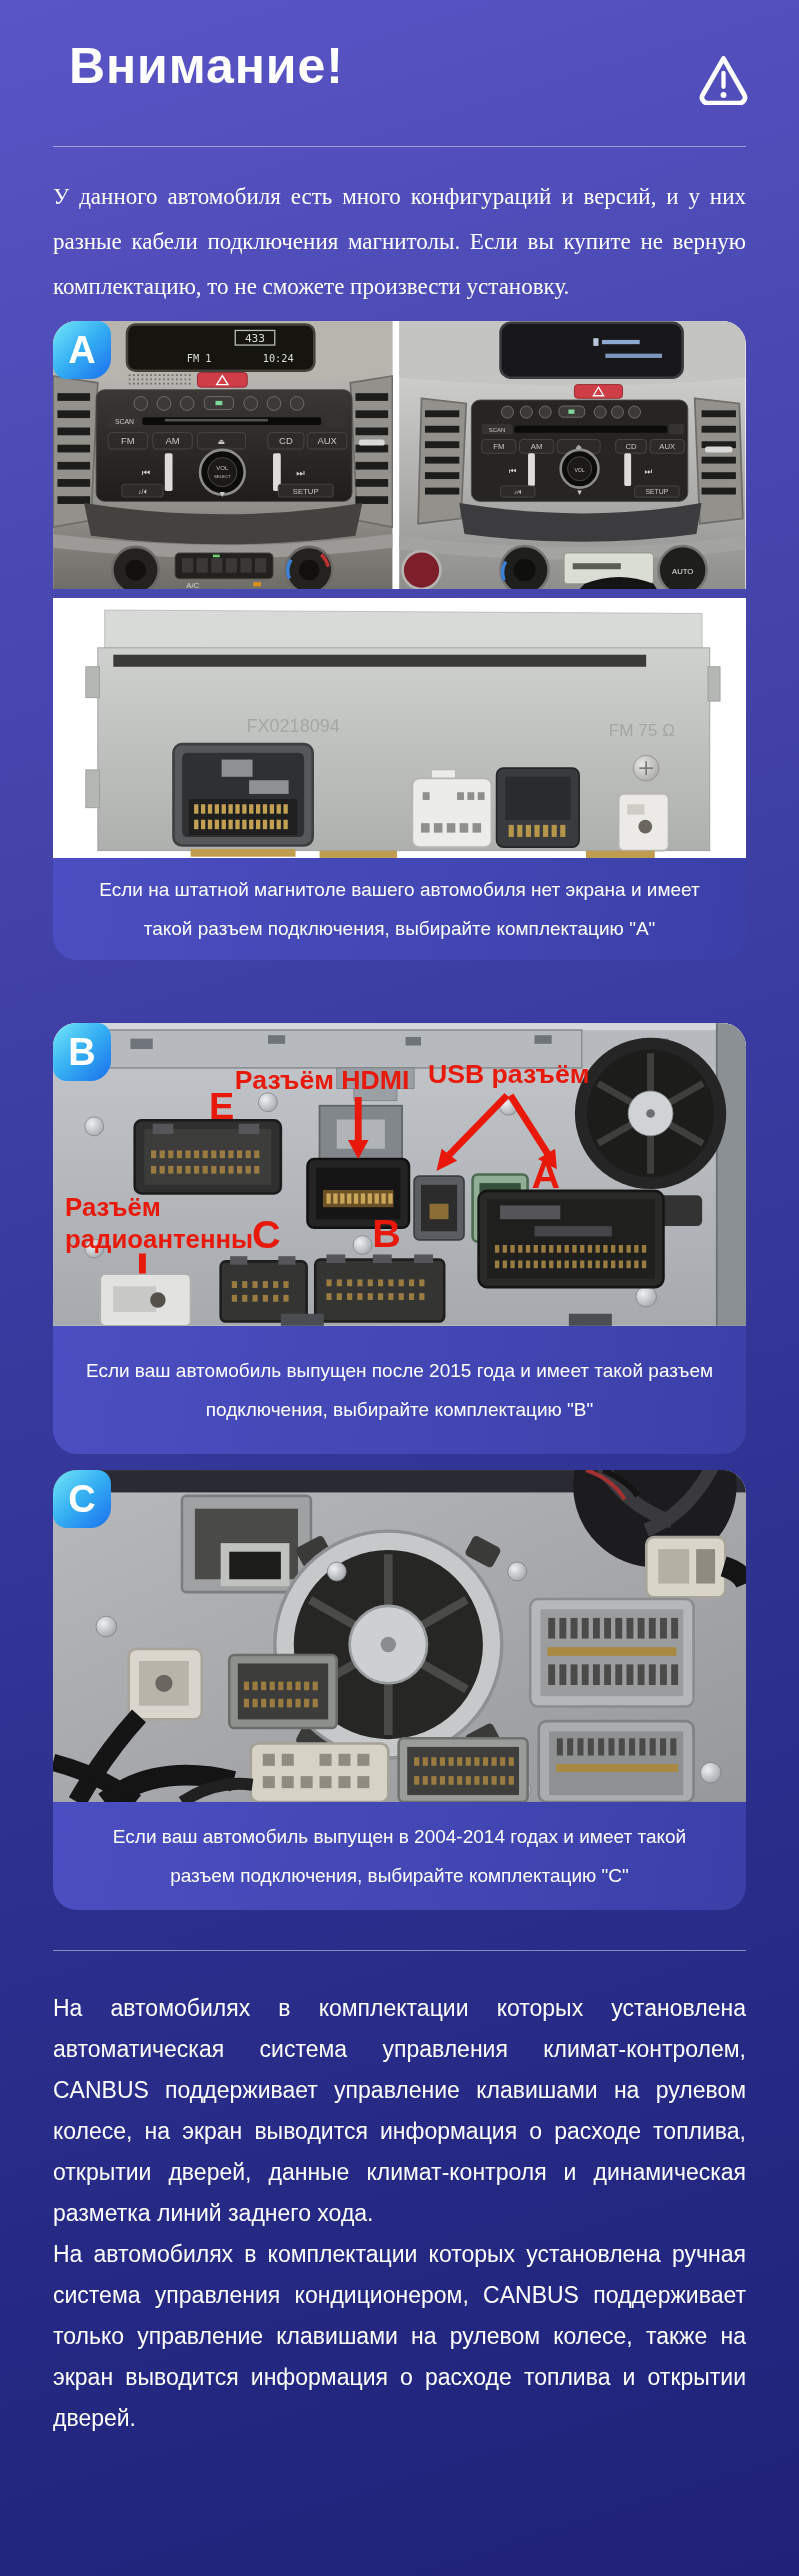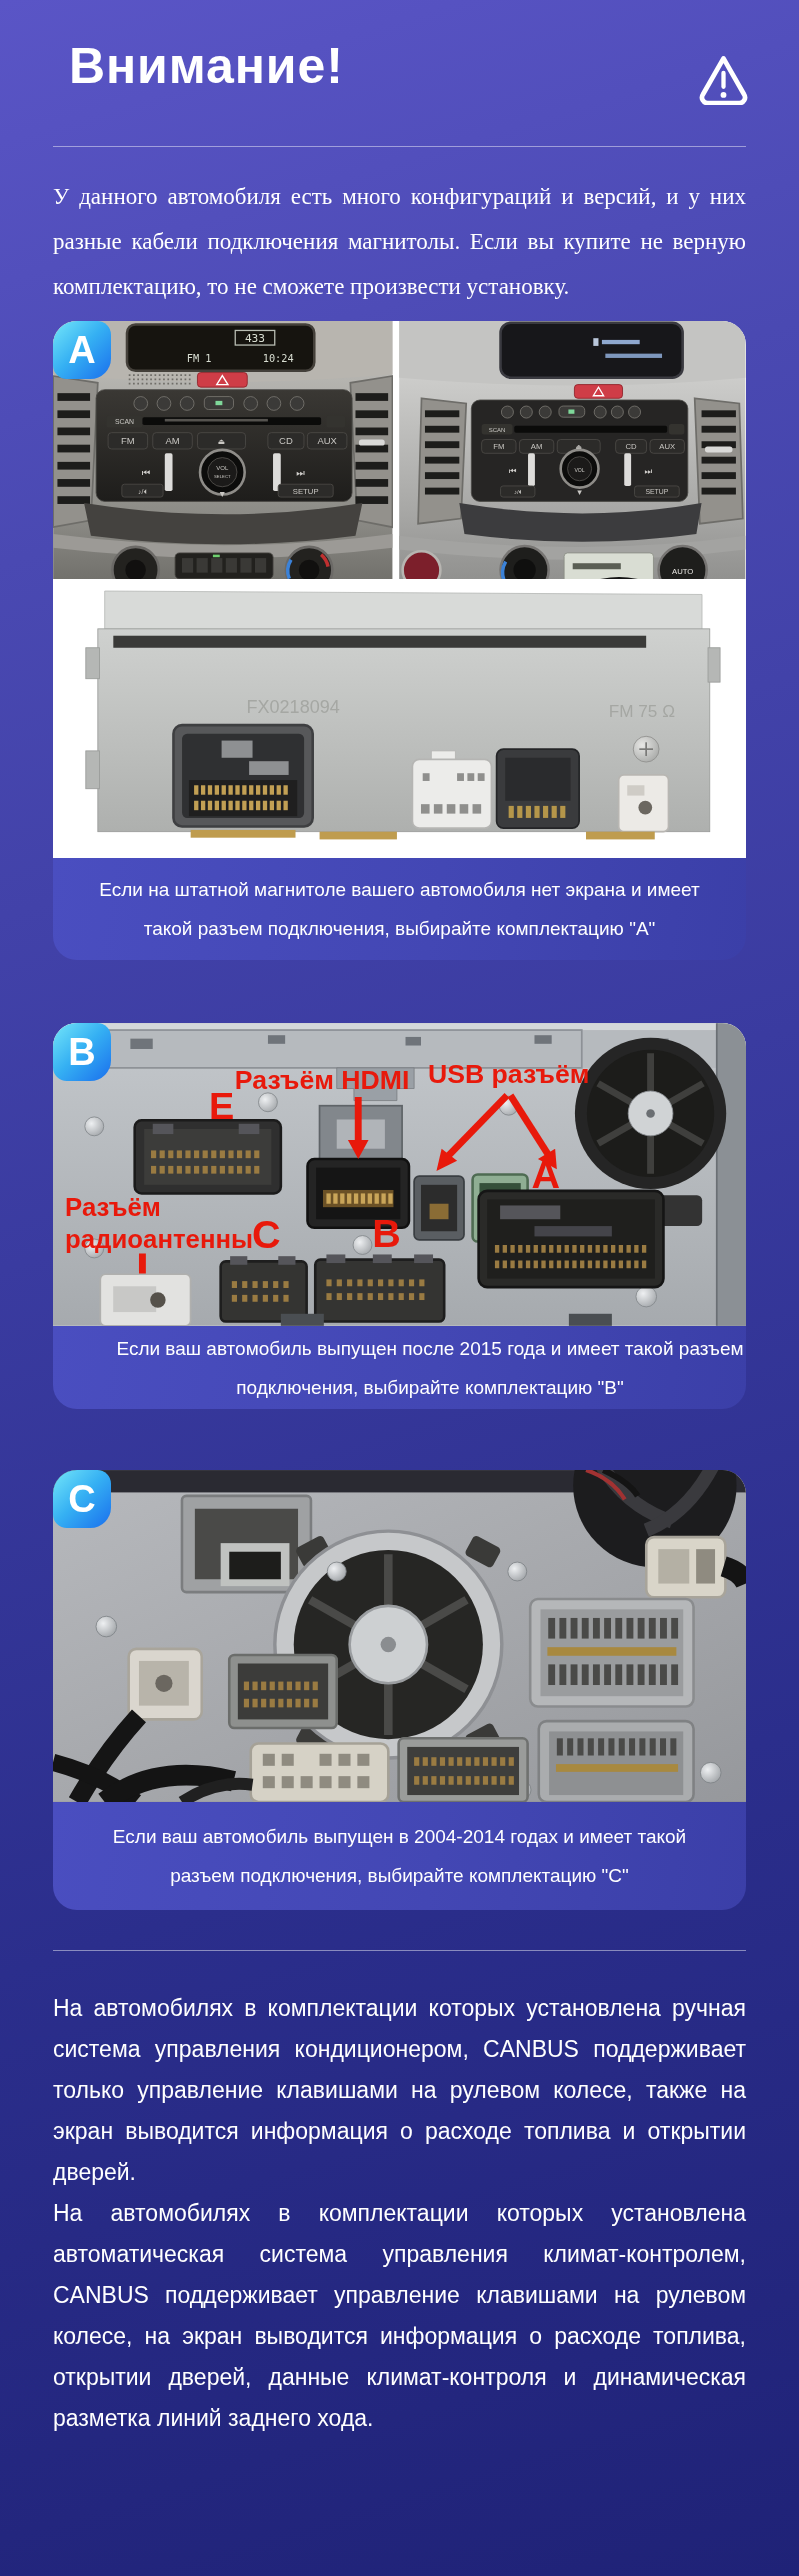--- a/index.html
+++ b/index.html
@@ -7,30 +7,30 @@
     background:linear-gradient(163deg,#5a55c6 0%,#4a49b2 20%,#3a3ba0 45%,#2b2e8c 70%,#1f2277 100%);
     font-family:"Liberation Sans",sans-serif;color:#fff;}
   .title{position:absolute;left:53px;top:20.6px;margin:16px;font-size:50px;font-weight:bold;letter-spacing:0.9px;}
   .warn{position:absolute;left:696px;top:53px;width:55px;height:52px;}
   .divider{position:absolute;left:53px;width:693px;height:0.9px;background:rgba(255,255,255,.45);}
   .intro{position:absolute;left:53px;top:174px;width:693px;margin:0;
     font-size:23px;line-height:45px;text-align:justify;font-family:Liberation Serif, serif;}
   .photo{position:absolute;left:53px;overflow:hidden;background:#fff;text-align:center;}
   .photo svg{display:block;}
   #photoA{top:321px;height:268px;border-radius:24px 24px 0 0;width:693px;display:flex;gap:6.9px;}
-  #photoA2{top:579px;height:302px;width:693px;}
+  #photoA2{top:598px;height:302px;width:693px;}
   #photoB{top:1023px;height:303px;width:693px;border-radius:24px 24px 0 0;}
   #photoC{top:1470px;height:332px;width:693px;border-radius:24px 24px 0 0;}
   .caption{position:absolute;left:53px;width:693px;box-sizing:border-box;
     background:linear-gradient(100deg,#4a4ec0 0%,#4347b4 55%,#3b3fa8 100%);
     border-radius:0 0 24px 24px;display:flex;align-items:center;justify-content:center;
     text-align:center;font-size:19px;line-height:39px;}
   .caption > div{max-width:632px;}
   #capA{top:858px;height:102px;}
-  #capB{top:1326px;height:83px;justify-content:flex-end;}
+  #capB{top:1326px;height:128px;}
   #capC{top:1802px;height:108px;}
   .badge{position:absolute;left:53px;width:58px;height:58px;z-index:5;
     border-radius:24px 13.8px 20.6px 13.8px;
     background:linear-gradient(135deg,#74e6f9 0%,#35b0f3 48%,#1a6fed 100%);
     display:flex;align-items:center;justify-content:center;
     font-size:38px;font-weight:bold;color:#fff;}
   #badgeA{top:321px;} #badgeB{top:1023px;} #badgeC{top:1470px;}
   .paras{position:absolute;left:53px;top:1988px;width:693px;font-size:23px;line-height:41px;text-align:justify;}
   .paras p{margin:0;}
   .lcd{font-family:"DejaVu Sans Mono",monospace;fill:#d9ded2;}
@@ -815,18 +815,18 @@
   </div>
 
   <div class="caption" id="capC">
     <div>Если ваш автомобиль выпущен в 2004-2014 годах и имеет такой разъем подключения, выбирайте комплектацию "C"</div>
   </div>
   <div class="badge" id="badgeC">C</div>
 
   <div class="divider" style="top:1950px"></div>
 
   <div class="paras">
+    <p>На автомобилях в комплектации которых установлена автоматическая система управления климат-контролем, CANBUS поддерживает управление клавишами на рулевом колесе, на экран выводится информация о расходе топлива, открытии дверей, данные климат-контроля и динамическая разметка линий заднего хода.</p>
     <p>На автомобилях в комплектации которых установлена ручная система управления кондиционером, CANBUS поддерживает только управление клавишами на рулевом колесе, также на экран выводится информация о расходе топлива и открытии дверей.</p>
-    <p>На автомобилях в комплектации которых установлена автоматическая система управления климат-контролем, CANBUS поддерживает управление клавишами на рулевом колесе, на экран выводится информация о расходе топлива, открытии дверей, данные климат-контроля и динамическая разметка линий заднего хода.</p>
   </div>
 
 </div>
 
 
 </body></html>

